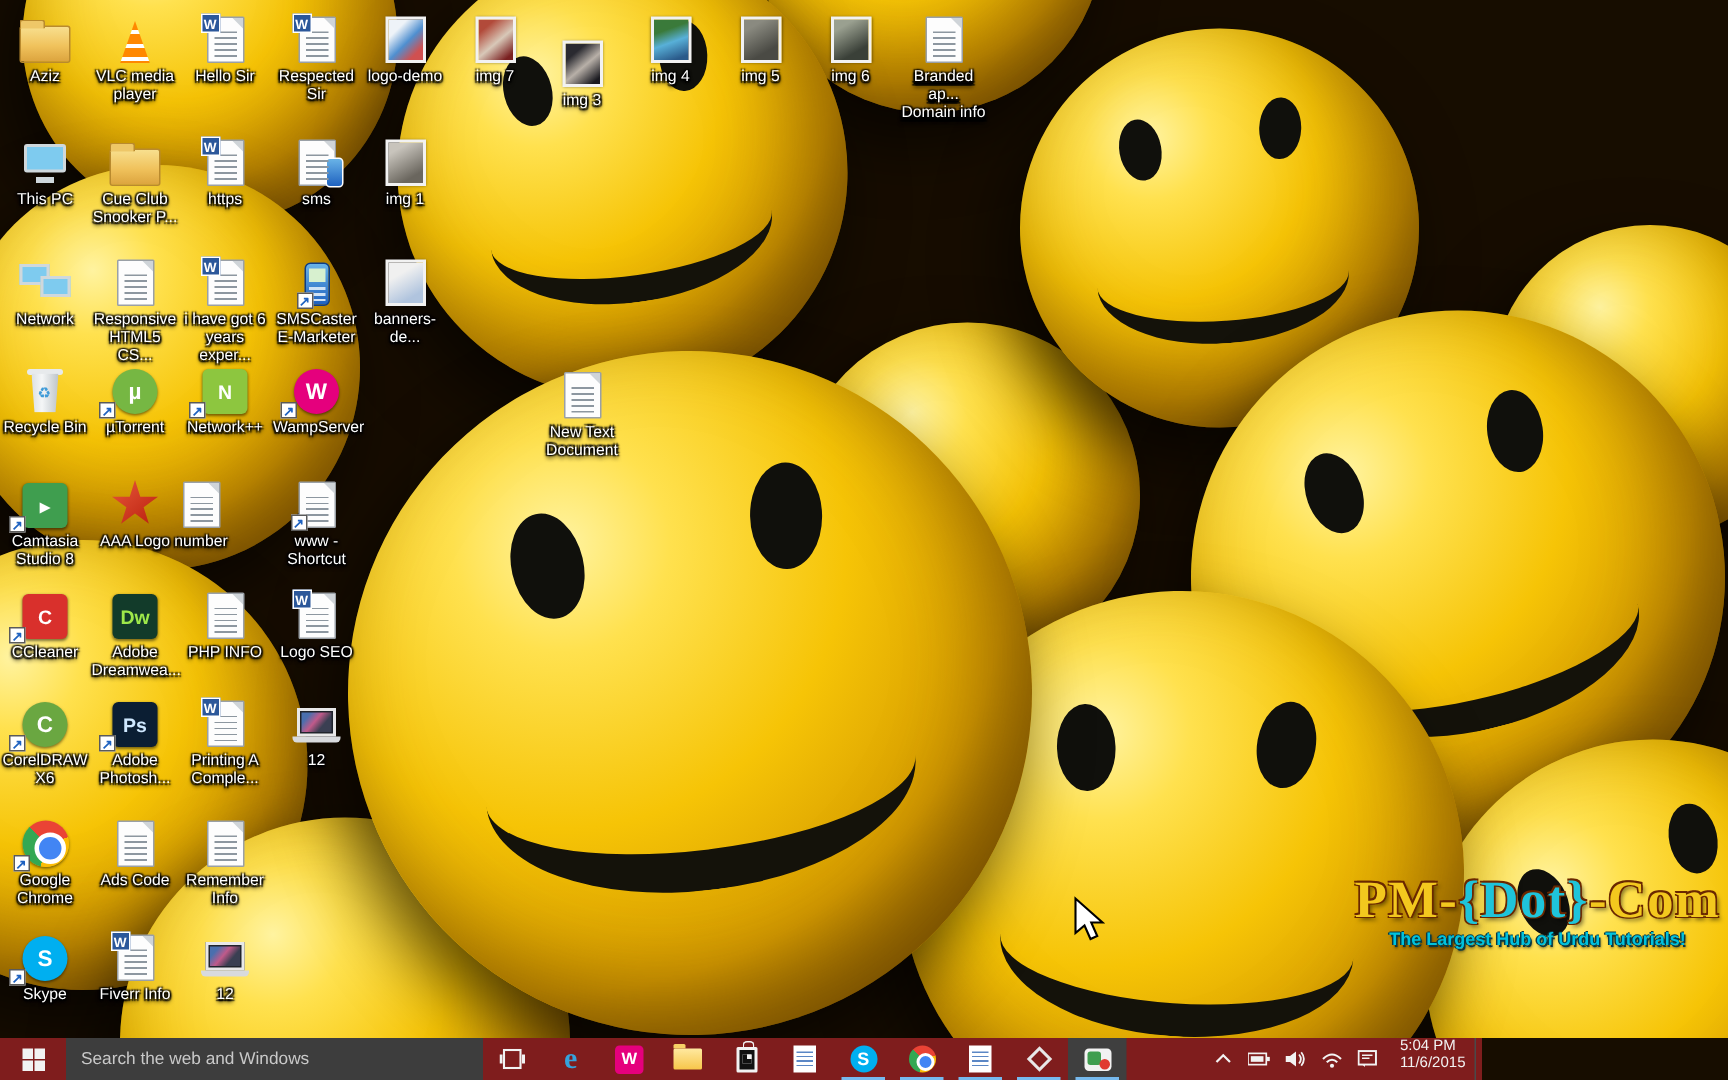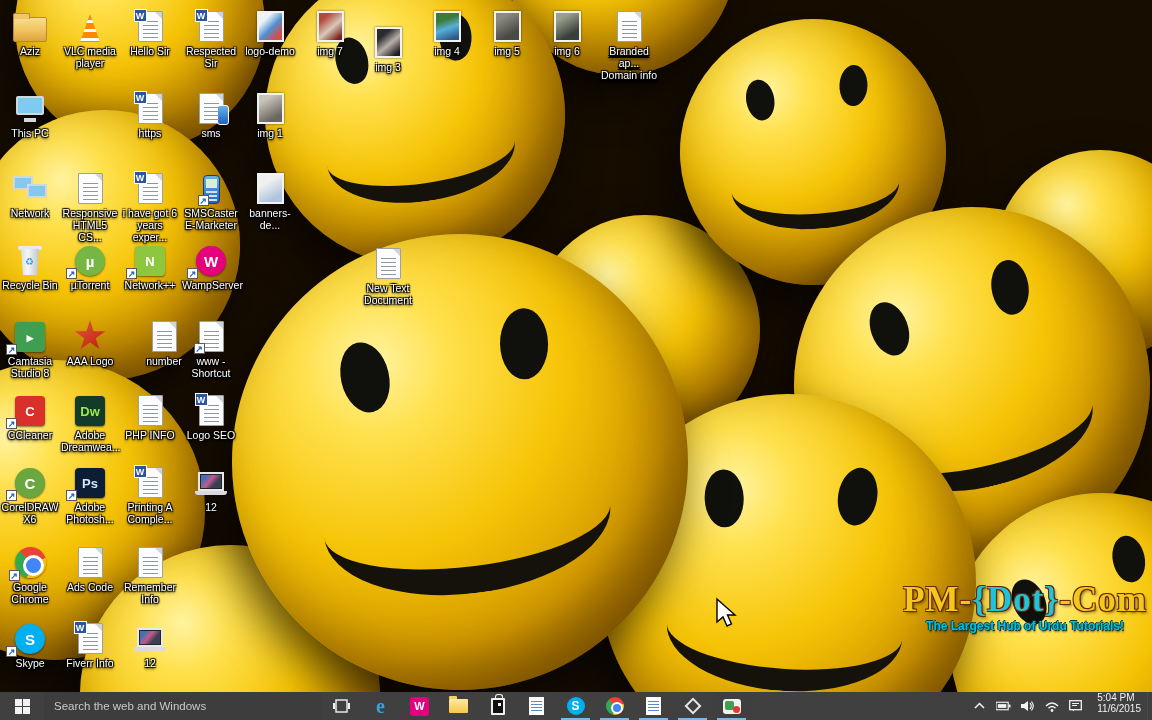--- a/index.html
+++ b/index.html
@@ -78,21 +78,21 @@
   .k-phone::after { content:""; position:absolute; left:2px; bottom:2px; right:2px; height:10px;
     background:repeating-linear-gradient(180deg,#cfe2f5 0 2px, transparent 2px 4px); }
   .k-docphone { position:relative; }
   .k-docphone .mini { position:absolute; right:-6px; bottom:-2px; width:12px; height:20px;
     background:linear-gradient(#69b3e7,#1f62c0); border-radius:3px; border:1px solid #fff; }
 
   .sc { position:absolute; left:-6px; bottom:-3px; width:11px; height:11px; background:#fff; border:1px solid #5a5a5a;
     color:#1f62c0; font-size:9px; line-height:11px; font-weight:bold; text-align:center; z-index:3; }
 
   
-  #taskbar { position:absolute; left:0; bottom:0; width:1152px; height:28px; background:#404040; z-index:10;
+  #taskbar { position:absolute; left:0; bottom:0; width:988px; height:28px; background:#7f1d1d; z-index:10;
     display:flex; align-items:stretch; }
   .tb-start { width:44px; display:flex; align-items:center; justify-content:center; cursor:pointer; }
   .winlogo { display:grid; grid-template-columns:7px 7px; grid-template-rows:7px 7px; gap:1px; }
   .winlogo span { background:#f2f2f2; }
   .tb-search { width:278px; background:#3d3d3d; display:flex; align-items:center; padding-left:10px; cursor:text; }
   .tb-search span { color:#c9c9c9; font-size:11.5px; }
   .tb-btn { width:39px; display:flex; align-items:center; justify-content:center; position:relative; cursor:pointer; }
   .tb-btn.active { background:#3f3f3f; }
   .tb-btn.running::after { content:""; position:absolute; left:5px; right:5px; bottom:0; height:2px; background:#76b9ed; }
   .tb-spacer { flex:1; }
@@ -254,20 +254,27 @@
       </div>
       <div class="dicon" style="left: 1px; top: 90px;">
         <span class="glyph">
           <span class="k-pc">
             <span class="mon"></span>
             <span class="std"></span>
           </span>
         </span>
         <div class="dlabel">This PC</div>
       </div>
+      <div class="dicon" style="left: 61px; top: 90px;">
+        <span class="glyph">
+          <span class="k-folder"></span>
+        </span>
+        <div class="dlabel">Cue Club
+Snooker P...</div>
+      </div>
       <div class="dicon" style="left: 121px; top: 90px;">
         <span class="glyph">
           <span class="k-doc">
             <span class="wbadge">W</span>
           </span>
         </span>
         <div class="dlabel">https</div>
       </div>
       <div class="dicon" style="left: 182px; top: 90px;">
         <span class="glyph">
@@ -366,21 +373,21 @@
 Studio 8</div>
       </div>
       <div class="dicon" style="left: 61px; top: 318px;">
         <span class="glyph">
           <span class="k-star">
             <span class="sc">↗</span>
           </span>
         </span>
         <div class="dlabel">AAA Logo</div>
       </div>
-      <div class="dicon" style="left: 135px; top: 318px;">
+      <div class="dicon" style="left: 105px; top: 318px;">
         <span class="glyph">
           <span class="k-doc"></span>
         </span>
         <div class="dlabel">number</div>
       </div>
       <div class="dicon" style="left: 182px; top: 318px;">
         <span class="glyph">
           <span class="k-doc">
             <span class="sc">↗</span>
           </span>

